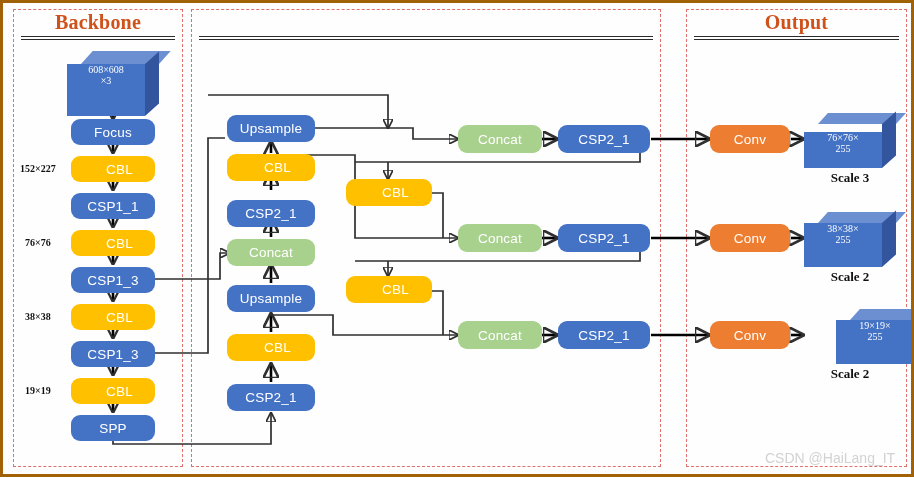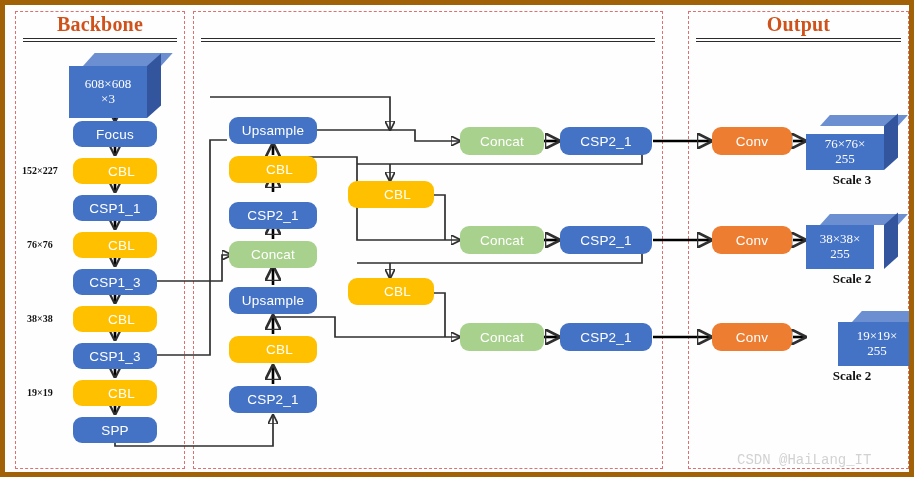--- a/index.html
+++ b/index.html
@@ -1,21 +1,21 @@
 <!DOCTYPE html>
 <html><head>
 <meta charset="utf-8">
 <title>YOLOv5 Network Architecture Diagram</title>
 <style>
   html,body{margin:0;padding:0;background:#ffffff;}
   body{font-family:"Liberation Sans",sans-serif;}
   #stage{
     position:relative;width:914px;height:477px;
     background:#fefefe;
-    border:5px solid #a16207;
+    border:3px solid #a16207;
     box-sizing:border-box;
     overflow:hidden;
   }
 
   
   .sect{
     position:absolute;
     border:1.3px dashed #e0706e;
     box-sizing:border-box;
     background:transparent;
@@ -57,24 +57,24 @@
   .node.yellow{background:#ffc000;padding-left:13px;}
   .node.green {background:#a9d18e;}
   .node.orange{background:#ed7d31;}
 
   
   .cube{position:absolute;z-index:6;}
   .cube .face-front{
     position:absolute;left:0;bottom:0;
     background:#4472c4;
     color:#fff;
-    display:flex;align-items:center;justify-content:center;
+    display:flex;align-items:center;justify-content:flex-start;
     text-align:center;
     font-family:"Liberation Serif",serif;
-    font-size:13px;line-height:1.12;
+    font-size:10px;line-height:1.12;
     box-sizing:border-box;
   }
   .cube .face-top{
     position:absolute;left:0;top:0;
     background:#6b8fd0;
   }
   .cube .face-side{
     position:absolute;right:0;
     background:#32559e;
   }
@@ -247,32 +247,32 @@
     <div class="face-front" style="width:78px;height:36px;flex-direction:column;">
       <span>76×76×</span>
       <span>255</span>
     </div>
   </div>
   <div class="cube-caption" style="left:801px;top:167px;width:92px;">Scale 3</div>
 
   <div class="cube" style="left:801px;top:209px;width:92px;height:55px;">
     <div class="face-top" style="width:78px;height:11px;transform:skewX(-42deg);transform-origin:left bottom;left:14px;"></div>
     <div class="face-side" style="width:14px;height:44px;top:11px;transform:skewY(-42deg);transform-origin:left top;"></div>
-    <div class="face-front" style="width:68px;height:44px;flex-direction:column;">
+    <div class="face-front" style="width:78px;height:44px;flex-direction:column;">
       <span>38×38×</span>
       <span>255</span>
     </div>
   </div>
   <div class="cube-caption" style="left:801px;top:266px;width:92px;">Scale 2</div>
 
   <div class="cube" style="left:801px;top:306px;width:92px;height:55px;margin-left:32px;">
     <div class="face-top" style="width:78px;height:11px;transform:skewX(-42deg);transform-origin:left bottom;left:14px;"></div>
     <div class="face-side" style="width:14px;height:44px;top:11px;transform:skewY(-42deg);transform-origin:left top;"></div>
     <div class="face-front" style="width:78px;height:44px;flex-direction:column;">
       <span>19×19×</span>
       <span>255</span>
     </div>
   </div>
   <div class="cube-caption" style="left:801px;top:363px;width:92px;">Scale 2</div>
 
-  <div class="watermark" style="left:732px;top:447px;font-family:Liberation Mono, monospace;">CSDN @HaiLang_IT</div>
+  <div class="watermark" style="left:762px;top:447px;">CSDN @HaiLang_IT</div>
 
 </div>
 
 </body></html>

